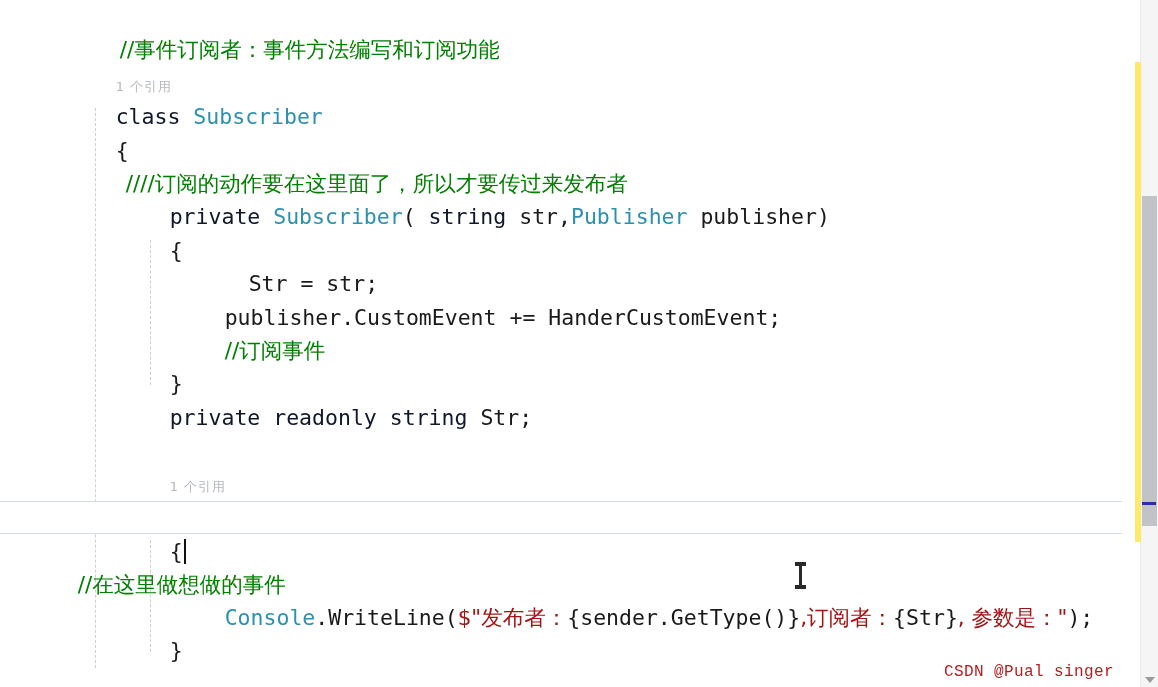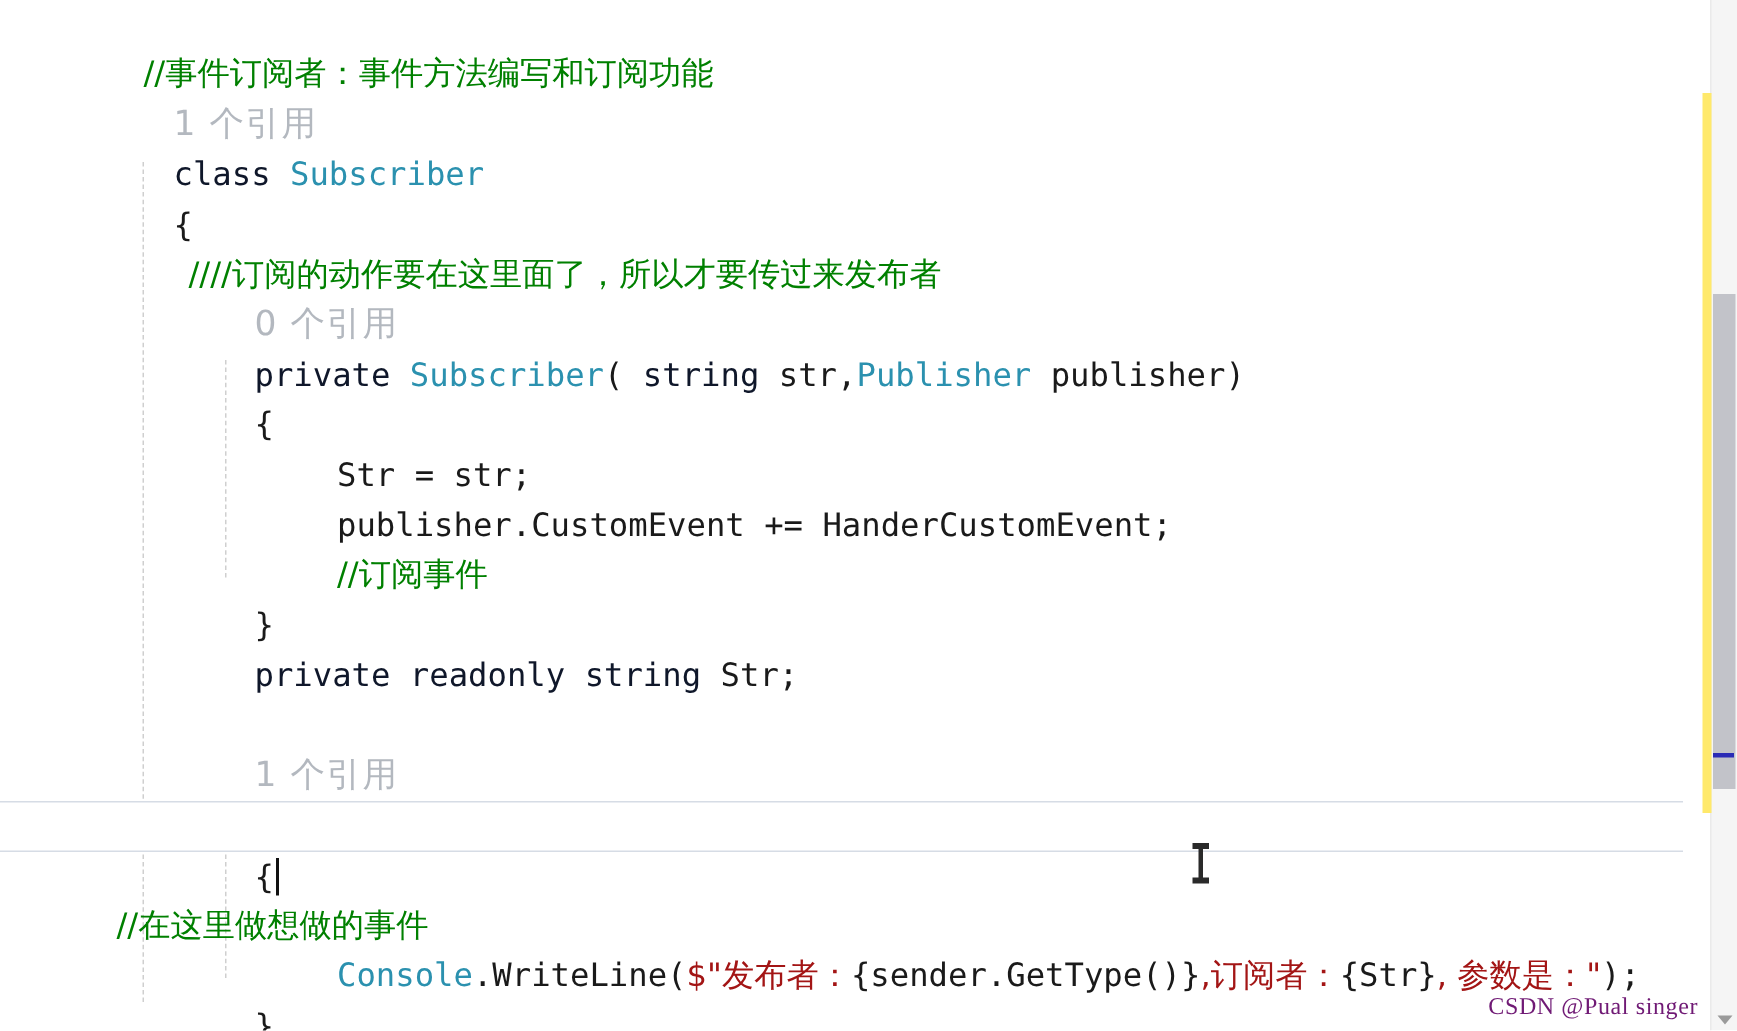--- a/index.html
+++ b/index.html
@@ -15,21 +15,21 @@
   .code{
     position:absolute;left:0;top:0;width:1122px;height:687px;
     padding:0;margin:0;
   }
   .line{
     position:relative;height:33.4px;line-height:33.4px;
     white-space:pre;font-size:21.5px;letter-spacing:0px;
     color:#1a1a1a;
   }
   .codelens{
-    font-size:23px;color:#b3b8bf;font-family:"DejaVu Sans","Liberation Sans",sans-serif;
+    font-size:13px;color:#b3b8bf;font-family:"DejaVu Sans","Liberation Sans",sans-serif;
     letter-spacing:1px;
   }
   
   .kw{color:#0f172a;}
   .type{color:#2b91af;}
   .cmt{color:#008000;}
   .str{color:#a31515;}
   .pln{color:#1a1a1a;}
   .cn{font-family:"DejaVu Sans","Liberation Sans",sans-serif;}
   
@@ -78,69 +78,66 @@
   
   .ibeam{
     position:absolute;left:795px;top:562px;width:11px;height:27px;
   }
   .ibeam i{position:absolute;background:#2a2a2a;}
   .ibeam .bar{left:4px;top:3px;width:3px;height:21px;}
   .ibeam .t{left:0;top:0;width:11px;height:4px;}
   .ibeam .b{left:0;bottom:0;width:11px;height:4px;}
   
   .watermark{
-    position:absolute;right:26px;bottom:6px;
-    font-family:Liberation Serif, serif;
-    font-size:16px;color:#701a75;letter-spacing:.4px;white-space:nowrap;
+    position:absolute;right:44px;bottom:6px;
+    font-family:Liberation Mono, monospace;
+    font-size:16px;color:#b91c1c;letter-spacing:.4px;white-space:nowrap;
   }
 </style>
 </head>
 <body>
 
 <div class="editor">
 
   <div class="guide" style="left:95px;top:108px;height:560px;"></div>
   <div class="guide" style="left:150px;top:240px;height:145px;"></div>
   <div class="guide" style="left:150px;top:540px;height:112px;"></div>
 
   <div class="code">
 
-    <div class="line" style="padding-left:18px;">
+    <div class="line" style="padding-left:42px;">
       <span class="cmt cn">//事件订阅者：事件方法编写和订阅功能</span>
     </div>
 
     <div class="line" style="padding-left:38px;">
       <span class="codelens">1 个引用</span>
     </div>
 
     <div class="line" style="padding-left:38px;">
       <span class="kw">class</span><span class="pln"> </span><span class="type">Subscriber</span>
     </div>
 
     <div class="line" style="padding-left:38px;">
       <span class="pln">{</span>
     </div>
 
     <div class="line" style="padding-left:48px;">
       <span class="cmt cn">////订阅的动作要在这里面了，所以才要传过来发布者</span>
     </div>
 
-    <div class="line" style="padding-left:92px;">
-      <span class="codelens">0 个引用</span>
-    </div>
 
     <div class="line" style="padding-left:92px;">
       <span class="kw">private</span><span class="pln"> </span><span class="type">Subscriber</span><span class="pln">( </span><span class="kw">string</span><span class="pln"> str,</span><span class="type">Publisher</span><span class="pln"> publisher)</span>
     </div>
 
     <div class="line" style="padding-left:92px;">
       <span class="pln">{</span>
     </div>
 
-    <div class="line" style="padding-left:147px;">
+    <div class="line" style="padding-left:147px;margin-left:24px;">
       <span class="pln">Str = str;</span>
     </div>
 
     <div class="line" style="padding-left:147px;">
       <span class="pln">publisher.CustomEvent += HanderCustomEvent;</span>
     </div>
 
     <div class="line" style="padding-left:147px;">
       <span class="cmt cn">//订阅事件</span>
     </div>

